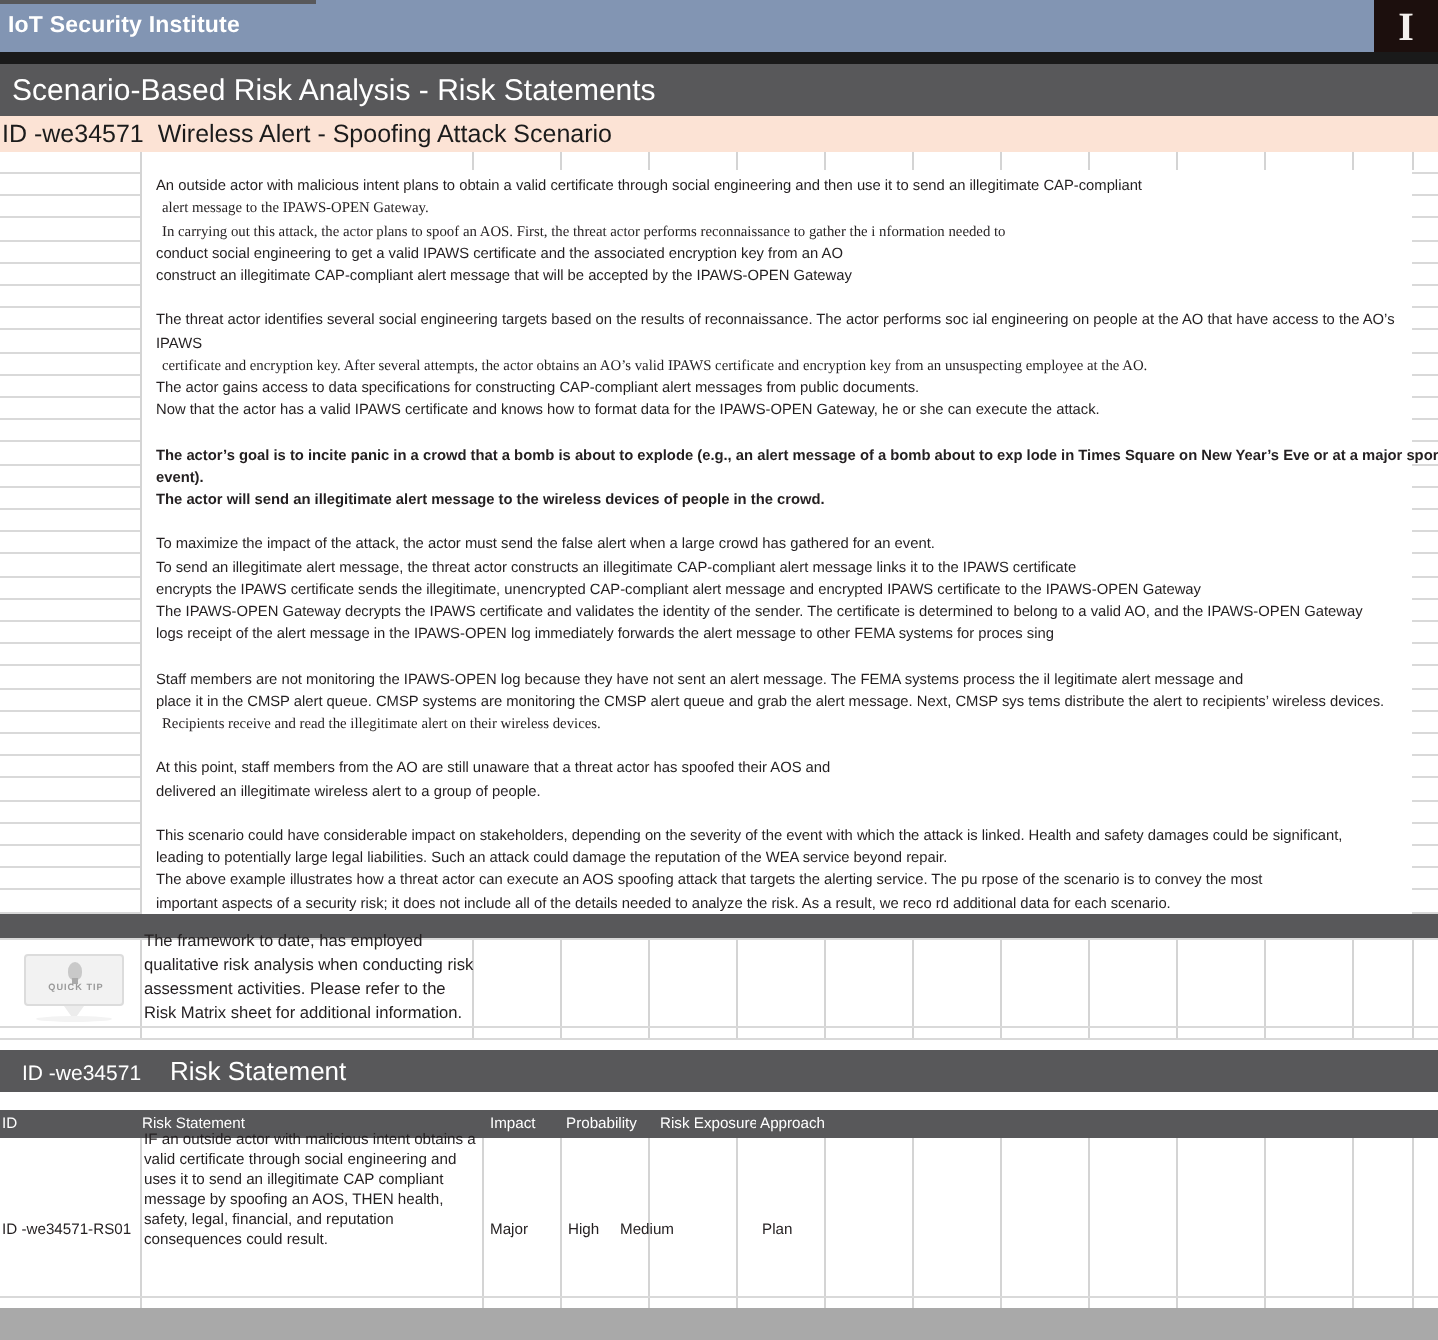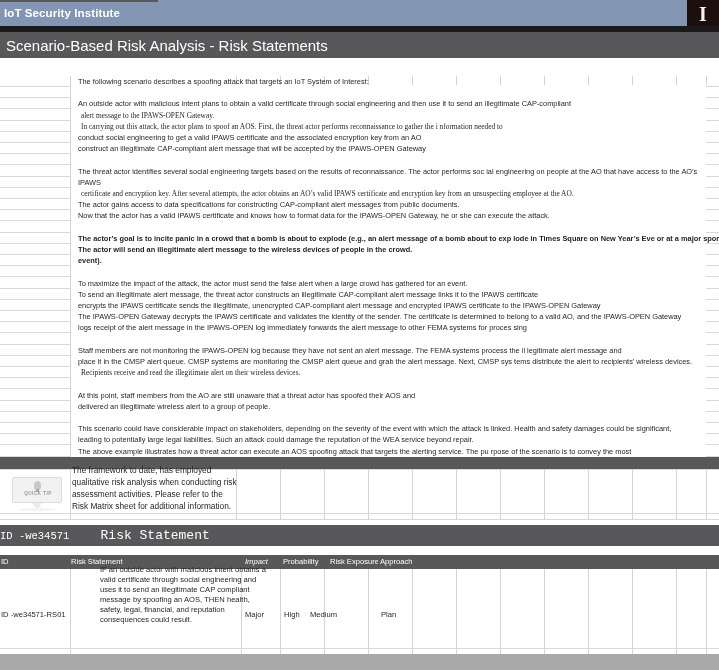--- a/index.html
+++ b/index.html
@@ -203,23 +203,22 @@
   
   .rs-title-bar {
     position: absolute; left: 0; top: 525px;
     width: 719px; height: 21px;
     background: #58585a;
     display: flex; align-items: center;
   }
   .rs-title-bar .t {
     color: #ffffff;
     font-size: 13px;
-    padding-left: 0;
+    padding-left: 11px;
     white-space: nowrap;
-    font-family: Liberation Mono, monospace;
   }
   .rs-title-bar .t .small { font-size: 10.5px; }
 
   .rs-head-row {
     position: absolute; left: 0; top: 555px;
     width: 719px; height: 14px;
     background: #58585a;
   }
   .rs-head-row .hc {
     position: absolute; top: 0; height: 14px;
@@ -234,21 +233,21 @@
     position: absolute; left: 0; top: 569px;
     width: 719px; height: 85px;
     background: #ffffff;
   }
   .rs-cell {
     position: absolute;
     color: #231f20;
     font-size: 7.6px;
     line-height: 10px;
   }
-  .rs-cell.rstext { line-height: 10.05px; margin-left: 28px; }
+  .rs-cell.rstext { line-height: 10.05px; }
 
   .bottom-bar {
     position: absolute; left: 0; top: 654px;
     width: 719px; height: 16px;
     background: #a9a9a9;
   }
 </style>
 </head>
 <body>
 
@@ -263,20 +262,23 @@
     <div class="logo-i">I</div>
     <div class="logo-tag">SCCISP</div>
   </div>
 
   <div class="black-strip"></div>
 
   <div class="title-bar">
     <span class="t">Scenario-Based Risk Analysis  - Risk Statements</span>
   </div>
 
+  <div class="id-bar">
+    <span class="t"><span>ID -we34571</span>&nbsp;&nbsp;<span>Wireless Alert - Spoofing Attack Scenario</span></span>
+  </div>
 
   <div class="grid-area">
     <div class="leftcol-lines" id="leftcol">
         <div class="hline" style="left: 0px; width: 70px; top: 10px;"></div>
         <div class="hline" style="left: 0px; width: 70px; top: 21px;"></div>
         <div class="hline" style="left: 0px; width: 70px; top: 32px;"></div>
         <div class="hline" style="left: 0px; width: 70px; top: 44px;"></div>
         <div class="hline" style="left: 0px; width: 70px; top: 55px;"></div>
         <div class="hline" style="left: 0px; width: 70px; top: 66px;"></div>
         <div class="hline" style="left: 0px; width: 70px; top: 77px;"></div>
@@ -355,37 +357,36 @@
         <div class="vline short" style="left: 500px;"></div>
         <div class="vline short" style="left: 544px;"></div>
         <div class="vline short" style="left: 588px;"></div>
         <div class="vline short" style="left: 632px;"></div>
         <div class="vline short" style="left: 676px;"></div>
         <div class="vline short" style="left: 706px;"></div>
       </div>
   </div>
 
   <div class="body-text" id="body-text">
-      <p>The following scenario describes a spoofing attack that targets an IoT System of Interest:</p>
       <p class="spacer"></p>
       <p>An outside actor with malicious intent plans to obtain a valid   certificate through social engineering and then use it to send an illegitimate CAP-compliant</p>
       <p class="ind">alert message to the IPAWS-OPEN Gateway.</p>
       <p class="ind">In carrying out this attack, the actor plans to spoof an AOS. First, the threat actor performs reconnaissance to gather the i nformation needed to</p>
       <p>conduct social engineering to get a valid IPAWS certificate and the associated encryption key from an AO</p>
       <p>construct an illegitimate CAP-compliant alert message that will be accepted by the IPAWS-OPEN Gateway</p>
       <p class="spacer"></p>
       <p>The threat actor identifies several social engineering targets based on the results of reconnaissance. The actor performs soc ial engineering on people at the AO that have access to the AO’s</p>
       <p>IPAWS</p>
       <p class="ind">certificate and encryption key. After several attempts, the actor obtains an AO’s valid IPAWS certificate and encryption key  from an unsuspecting employee at the AO.</p>
       <p>The actor gains access to data specifications for constructing CAP-compliant alert messages from public documents.</p>
       <p>Now that the actor has a valid IPAWS certificate and knows how to format data for the IPAWS-OPEN Gateway, he or she can execute the attack.</p>
       <p class="spacer"></p>
       <p class="b">The actor’s goal is to incite panic in a crowd that a bomb is about to explode (e.g., an alert message of a bomb about to exp lode in Times Square on New Year’s Eve or at a major sporting</p>
+      <p class="b">event).</p>
       <p class="b">The actor will send an illegitimate alert message to the wireless devices of people in the crowd.</p>
-      <p class="b">event).</p>
       <p class="spacer"></p>
       <p>To maximize the impact of the attack, the actor must send the false alert when a large crowd has gathered for an event.</p>
       <p>To send an illegitimate alert message, the threat actor  constructs an illegitimate CAP-compliant alert message links it to the IPAWS certificate</p>
       <p>encrypts the IPAWS certificate  sends the illegitimate, unencrypted CAP-compliant alert message and encrypted  IPAWS certificate to the IPAWS-OPEN Gateway</p>
       <p>The IPAWS-OPEN Gateway decrypts the IPAWS certificate and validates the identity of the sender. The certificate is determined to  belong to a valid AO, and the IPAWS-OPEN Gateway</p>
       <p>logs receipt of the alert message in the IPAWS-OPEN log  immediately forwards the alert message to other FEMA systems for proces sing</p>
       <p class="spacer"></p>
       <p>Staff members are not monitoring the IPAWS-OPEN log because they have not sent an alert message. The FEMA systems process the il legitimate alert message and</p>
       <p>place it in the CMSP alert queue. CMSP systems are monitoring the CMSP alert queue and grab the alert message. Next, CMSP sys tems distribute the alert to recipients’ wireless devices.</p>
       <p class="ind">Recipients receive and read the illegitimate alert on their wireless devices.</p>
@@ -430,21 +431,21 @@
   </div>
   <div class="tip-text">The framework to date, has employed qualitative risk analysis when conducting risk assessment activities. Please refer to the Risk Matrix sheet for additional information.</div>
 
   <div class="rs-title-bar">
     <span class="t"><span class="small">ID -we34571</span>&nbsp;&nbsp;&nbsp;&nbsp;<span>Risk Statement</span></span>
   </div>
 
   <div class="rs-head-row" id="rs-head">
       <div class="hc" style="left: 1px; width: 68px;">ID</div>
       <div class="hc" style="left: 71px; width: 172px;">Risk Statement</div>
-      <div class="hc" style="left: 245px; width: 36px; font-style: italic;">Impact</div>
+      <div class="hc" style="left: 245px; width: 36px;">Impact</div>
       <div class="hc" style="left: 283px; width: 45px;">Probability</div>
       <div class="hc" style="left: 330px; width: 48px;">Risk Exposure</div>
       <div class="hc" style="left: 380px; width: 60px;">Approach</div>
     </div>
 
   <div class="rs-data" id="rs-data">
       <div class="vline" style="left: 70px; height: 85px;"></div>
       <div class="vline" style="left: 241px; height: 85px;"></div>
       <div class="vline" style="left: 280px; height: 85px;"></div>
       <div class="vline" style="left: 324px; height: 85px;"></div>

